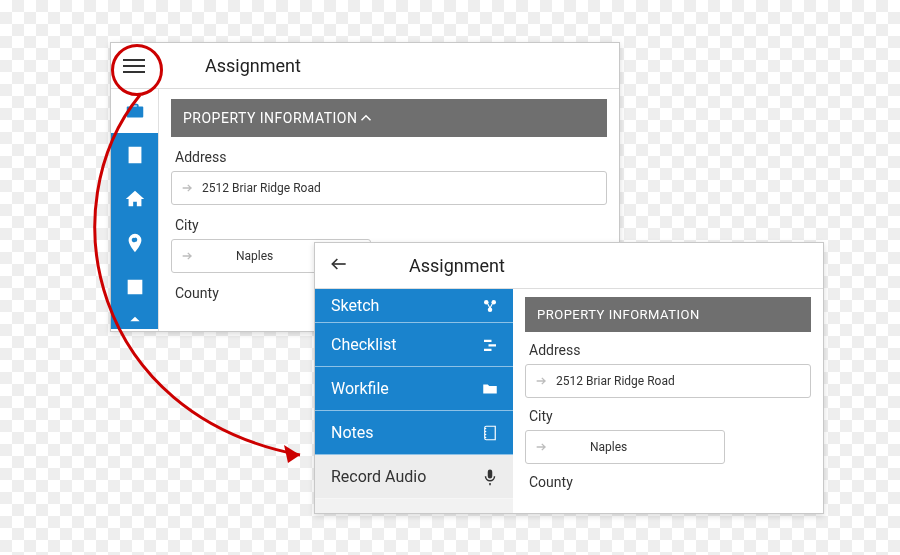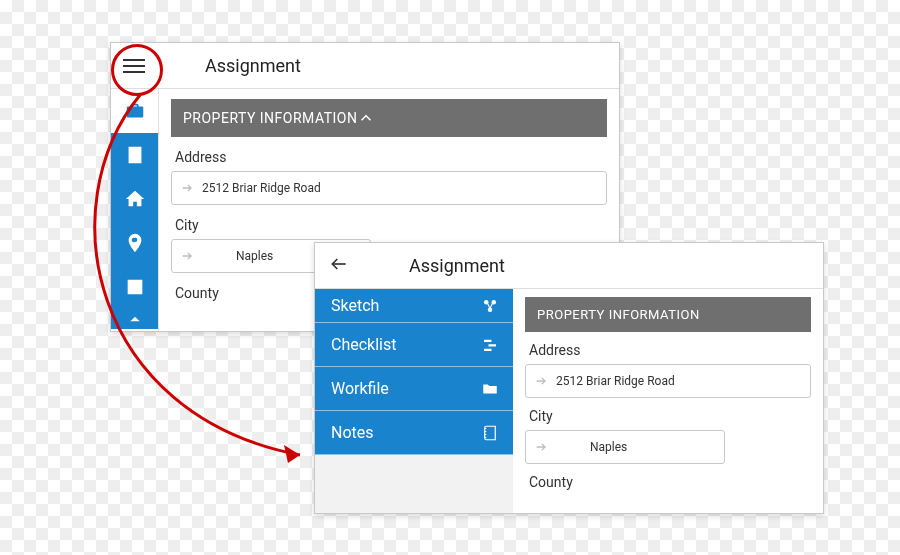--- a/index.html
+++ b/index.html
@@ -276,20 +276,26 @@
         <svg viewBox="0 0 24 24">
             <path d="M3 6h6l2 2h10v10H3V6z"></path>
           </svg>
       </div>
       <div class="drawer-item">
         <span>Notes</span>
         <svg viewBox="0 0 24 24">
             <path d="M7 3h12v18H7a2 2 0 0 1-2-2V5a2 2 0 0 1 2-2zm-2 3h2m-2 4h2m-2 4h2m-2 4h2" fill="none" stroke="#fff" stroke-width="1.6"></path>
           </svg>
       </div>
+      <div class="drawer-item light">
+        <span>Record Audio</span>
+        <svg viewBox="0 0 24 24">
+            <path d="M12 2a3 3 0 0 1 3 3v6a3 3 0 1 1-6 0V5a3 3 0 0 1 3-3zm-7 9a7 7 0 0 0 14 0h-2a5 5 0 0 1-10 0H5zm6 9h2v3h-2z"></path>
+          </svg>
+      </div>
     </div>
     <div class="content">
       <div class="section-header">
         <span>PROPERTY INFORMATION</span>
       </div>
       <div class="field-label">Address</div>
       <div class="field-box">
         <svg viewBox="0 0 24 24">
             <path d="M4 11h10l-3-3 1.4-1.4L18 12l-5.6 5.4L11 16l3-3H4z"></path>
           </svg>

